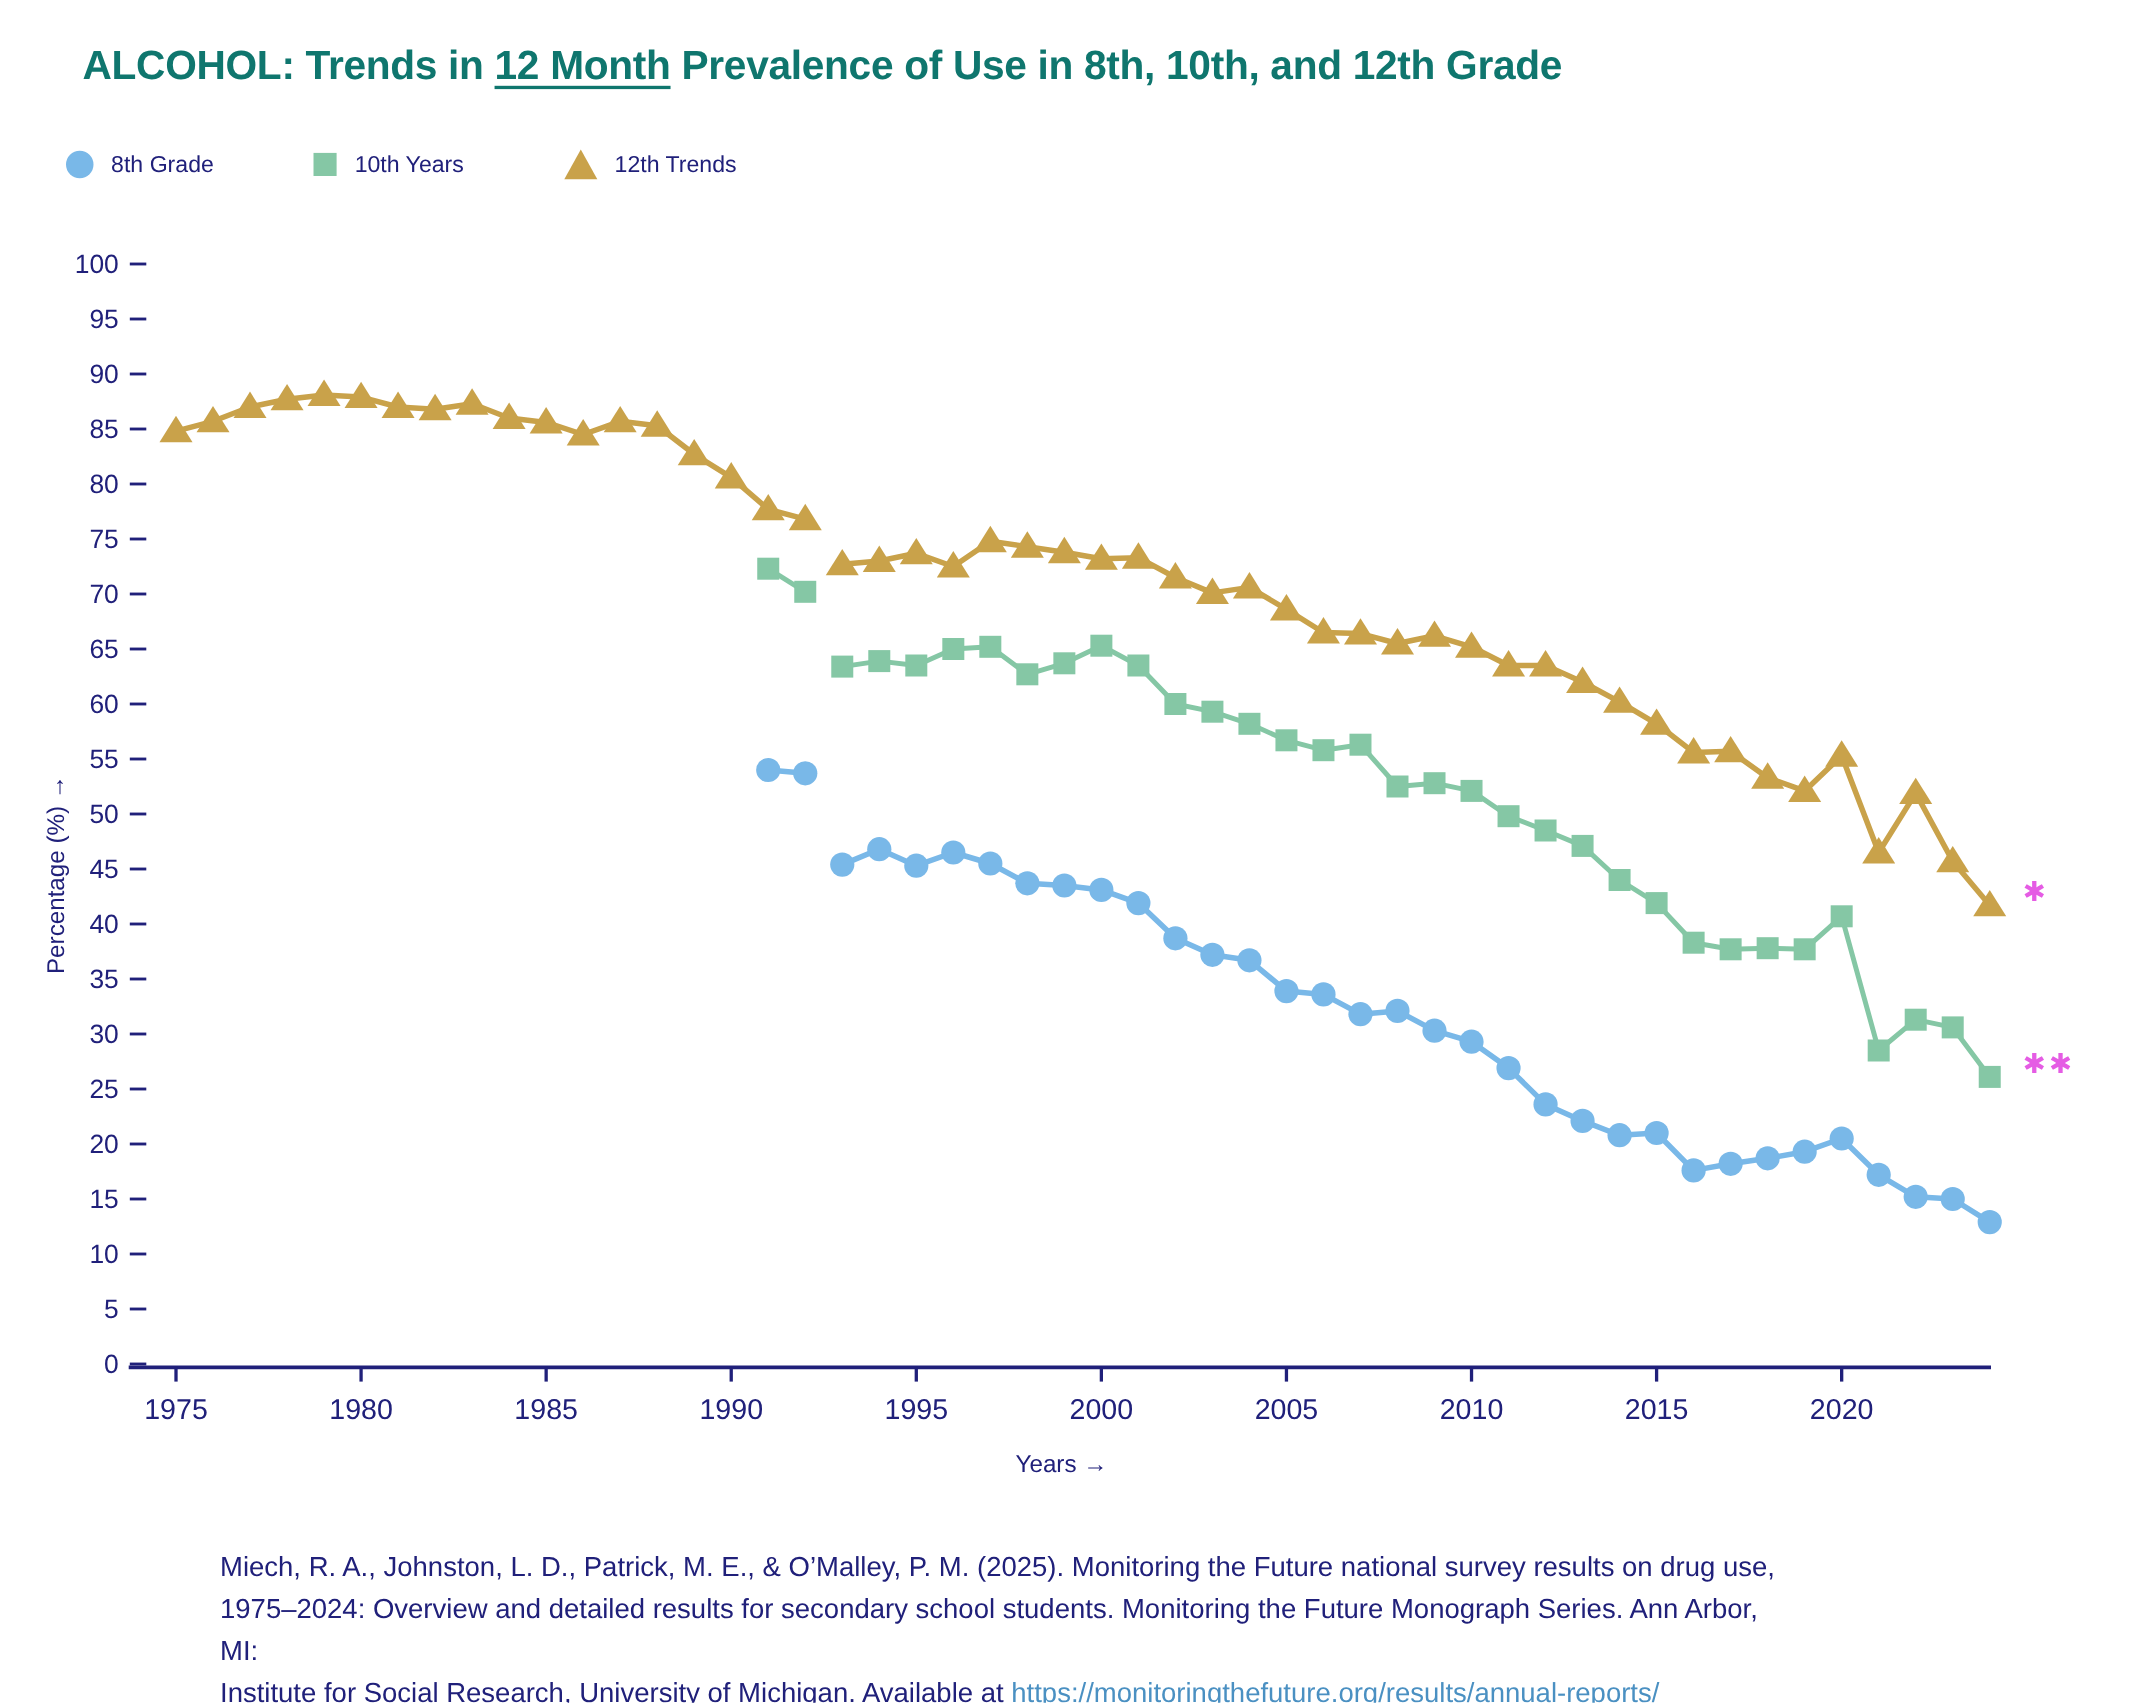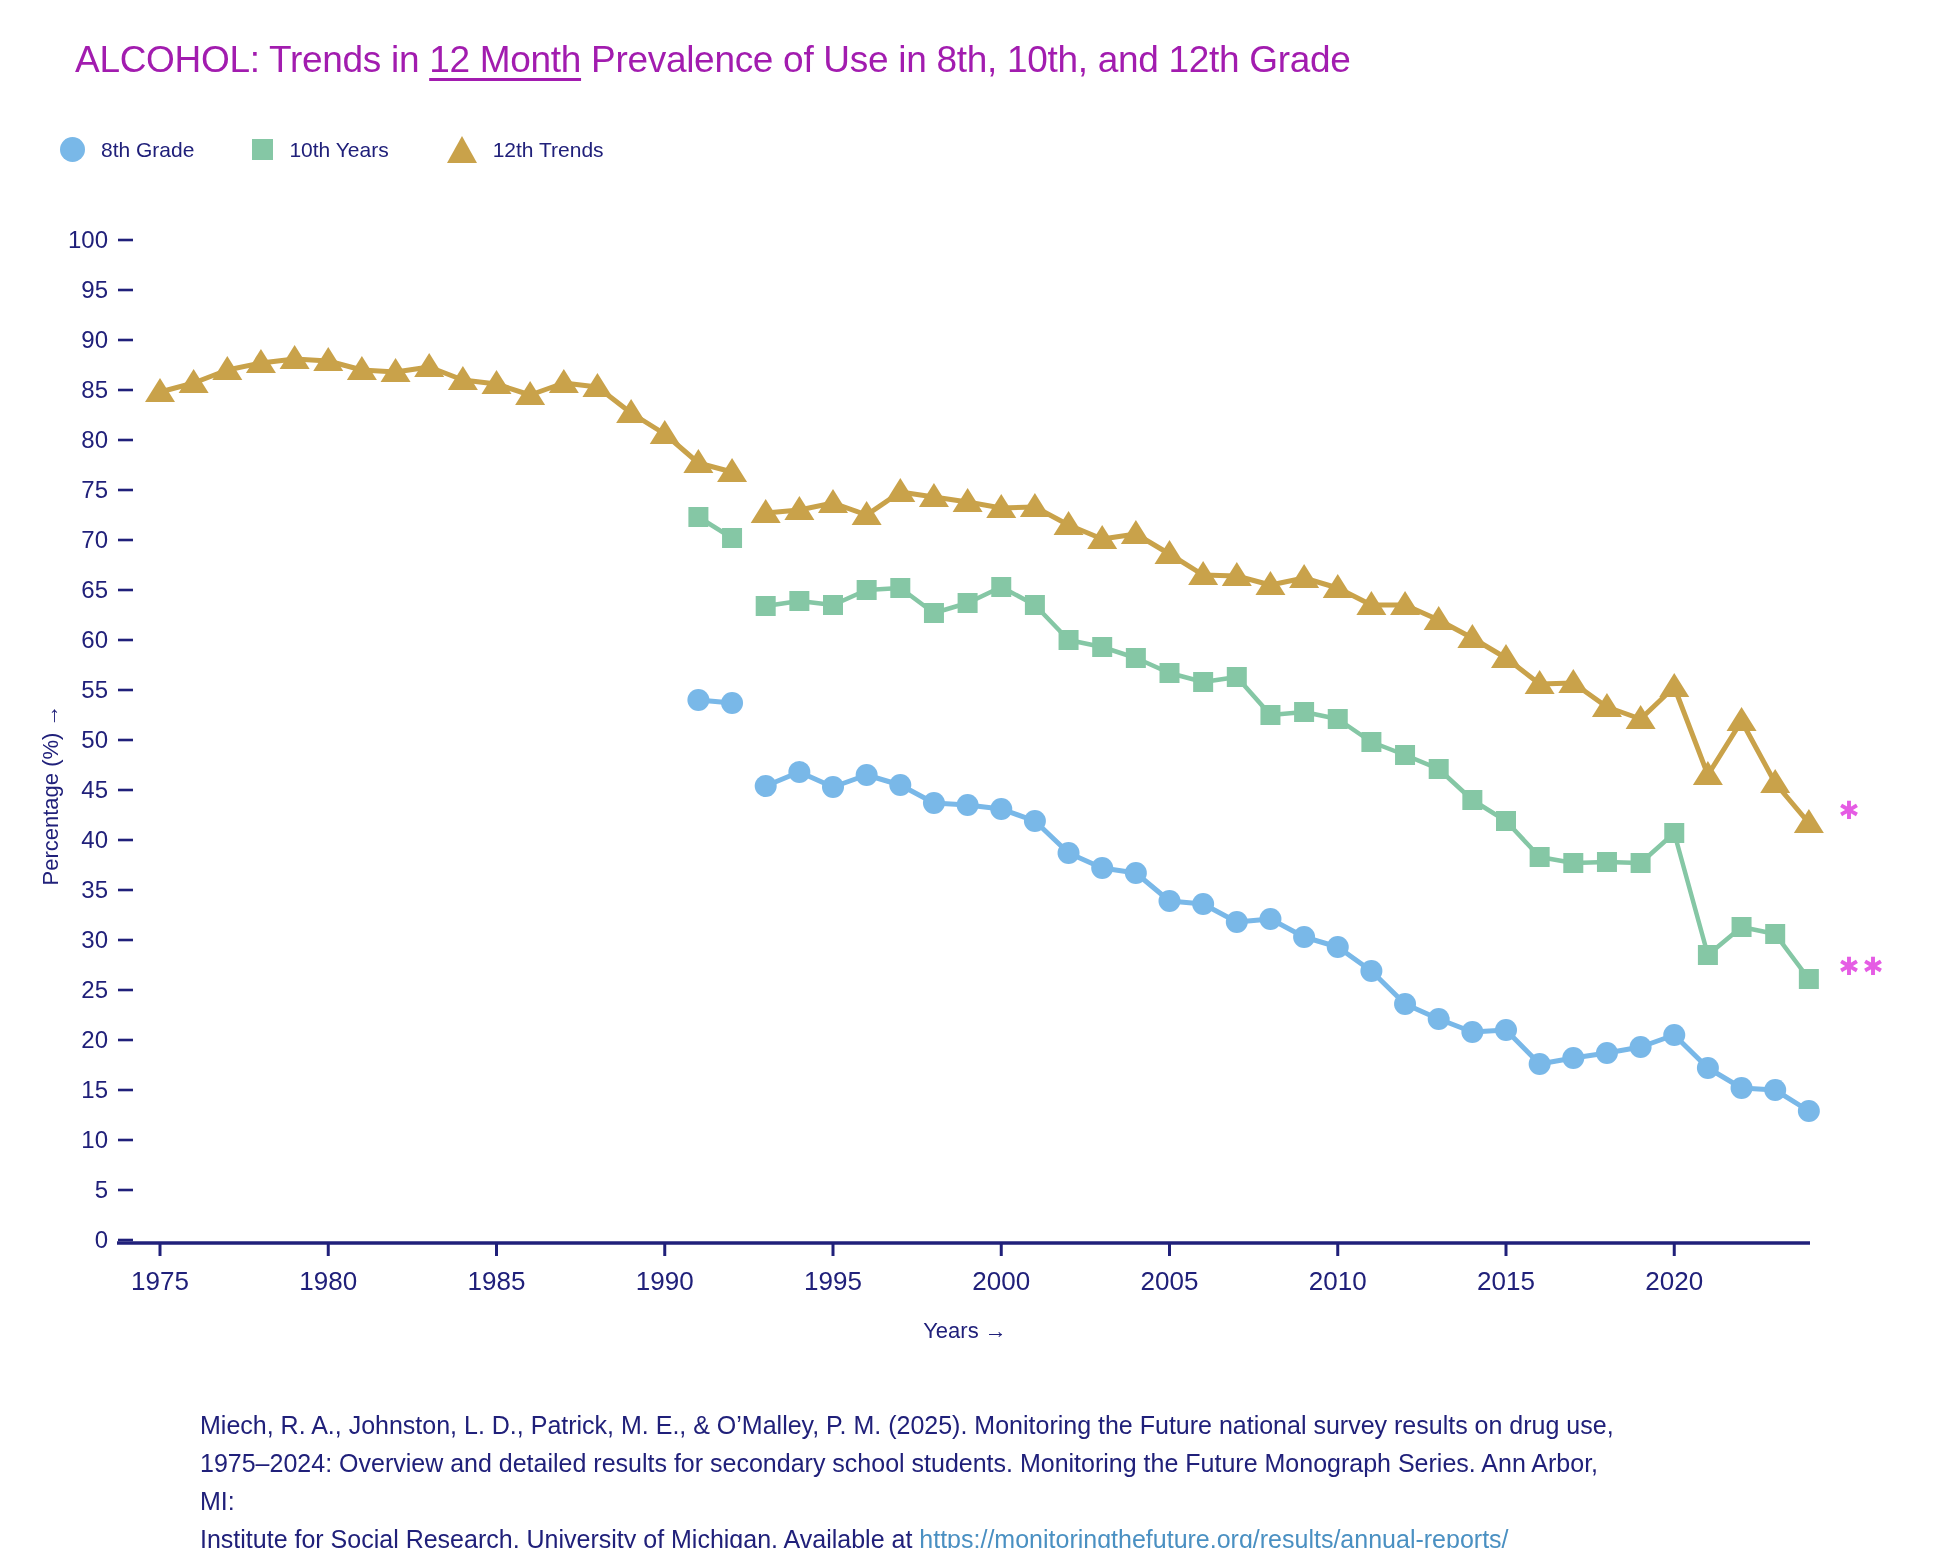--- a/index.html
+++ b/index.html
@@ -2,27 +2,27 @@
 <html><head>
 <meta charset="utf-8">
 <style>
   html,body{margin:0;padding:0;}
   body{
     width:1942px;height:1548px;position:relative;background:#ffffff;
     font-family:"Liberation Sans",sans-serif;overflow:hidden;
   }
   .title{
     position:absolute;left:75px;top:14px;
-    font-size:37px;font-weight:normal;color:#a21caf;letter-spacing:-0.3px;
+    font-size:37px;font-weight:bold;color:#0f766e;letter-spacing:-0.3px;
     white-space:nowrap;
   }
   .title .u{text-decoration:underline;text-decoration-thickness:3px;text-underline-offset:6px;}
   .legend{
     position:absolute;left:60px;top:136px;
-    display:flex;align-items:center;gap:58px;
+    display:flex;align-items:center;gap:91px;
   }
   .legend-item{display:flex;align-items:center;gap:16px;}
   .legend-label{font-size:21px;color:#20207a;}
   .sw-circle{width:25px;height:25px;border-radius:50%;}
   .sw-square{width:21px;height:21px;}
   .sw-triangle{width:0;height:0;border-left:15px solid transparent;border-right:15px solid transparent;border-bottom:27px solid #c9a24a;}
   #chart-svg{position:absolute;left:0;top:0;}
   .citation{
     position:absolute;left:200px;top:1406px;width:1420px;
     font-size:25px;line-height:38px;color:#20207a;

